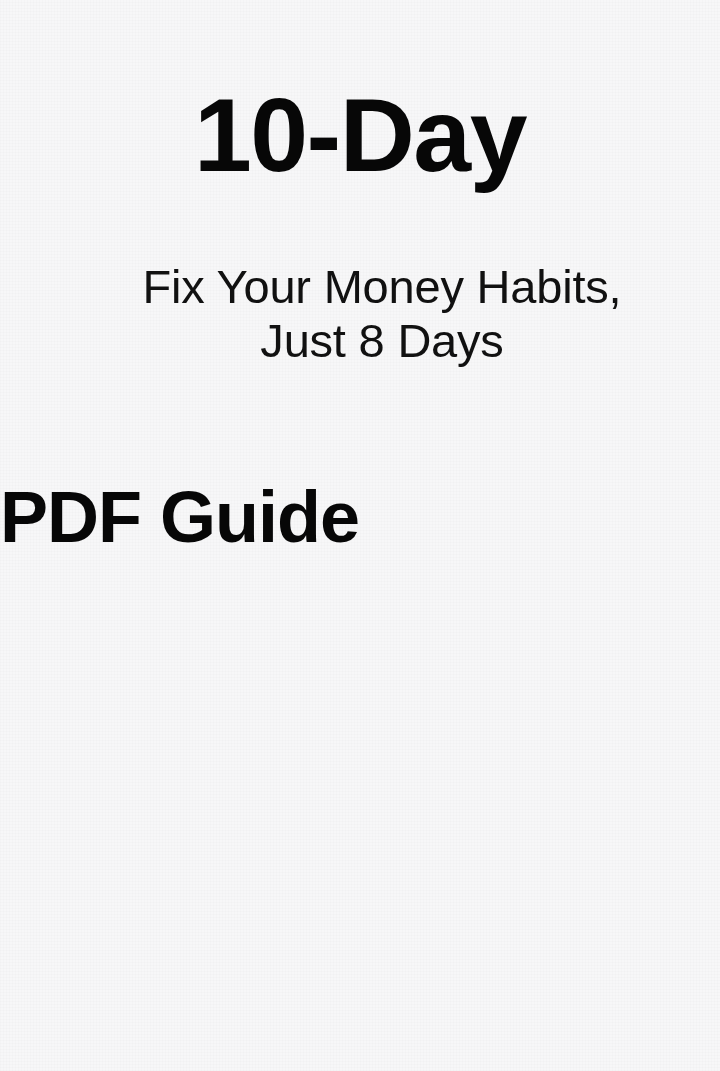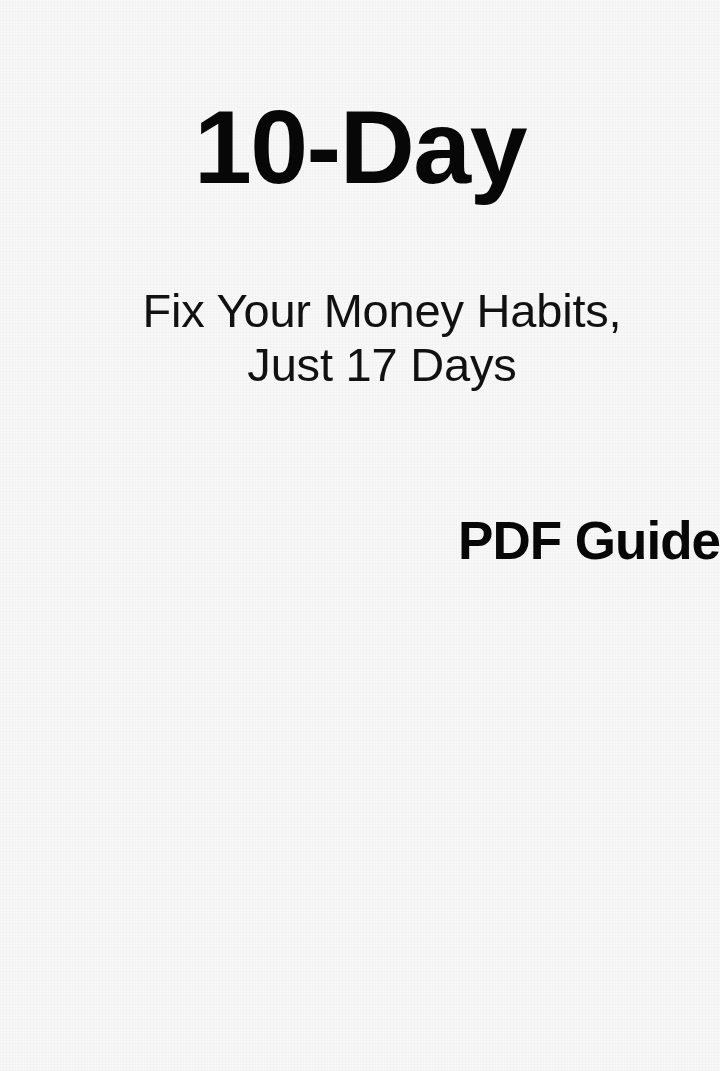--- a/index.html
+++ b/index.html
@@ -24,21 +24,21 @@
       linear-gradient(90deg, rgba(0,0,0,0.012) 1px, rgba(0,0,0,0) 1px),
       linear-gradient(0deg, rgba(0,0,0,0.012) 1px, rgba(0,0,0,0) 1px);
     background-size: 3px 3px, 3px 3px;
     box-sizing: border-box;
     display: flex;
     flex-direction: column;
     align-items: center;
   }
 
   .cover-title {
-    margin: 12px;
+    margin: 0;
     padding: 0;
     width: 100%;
     text-align: center;
     color: #070707;
     font-size: 104px;
     line-height: 105px;
     font-weight: 800;
     letter-spacing: -1.5px;
     font-family: "Liberation Sans", sans-serif;
   }
@@ -61,23 +61,23 @@
   .cover-subtitle .subtitle-line {
     display: block;
     white-space: nowrap;
     margin-left: 44px;
   }
 
   .cover-format {
     margin: 0;
     padding: 0;
     width: 100%;
-    text-align: right;
+    text-align: left;
     color: #070707;
-    font-size: 53px;
+    font-size: 72px;
     line-height: 82px;
     font-weight: 700;
     letter-spacing: -1px;
     white-space: nowrap;
   }
 
   
   .spacer-top   { height: 83px; flex: none; }
   .spacer-mid   { height: 72px; flex: none; }
   .spacer-lower { height: 108px; flex: none; }
@@ -90,20 +90,20 @@
   <div class="spacer-top"></div>
 
   <h1 class="cover-title">
     <span class="title-line">10-Day</span>
   </h1>
 
   <div class="spacer-mid"></div>
 
   <h2 class="cover-subtitle">
     <span class="subtitle-line">Fix Your Money Habits,</span>
-    <span class="subtitle-line">Just 17 Days</span>
+    <span class="subtitle-line">Just 8 Days</span>
   </h2>
 
   <div class="spacer-lower"></div>
 
   <div class="cover-format">PDF Guide</div>
 
 </div>
 
 </body></html>

